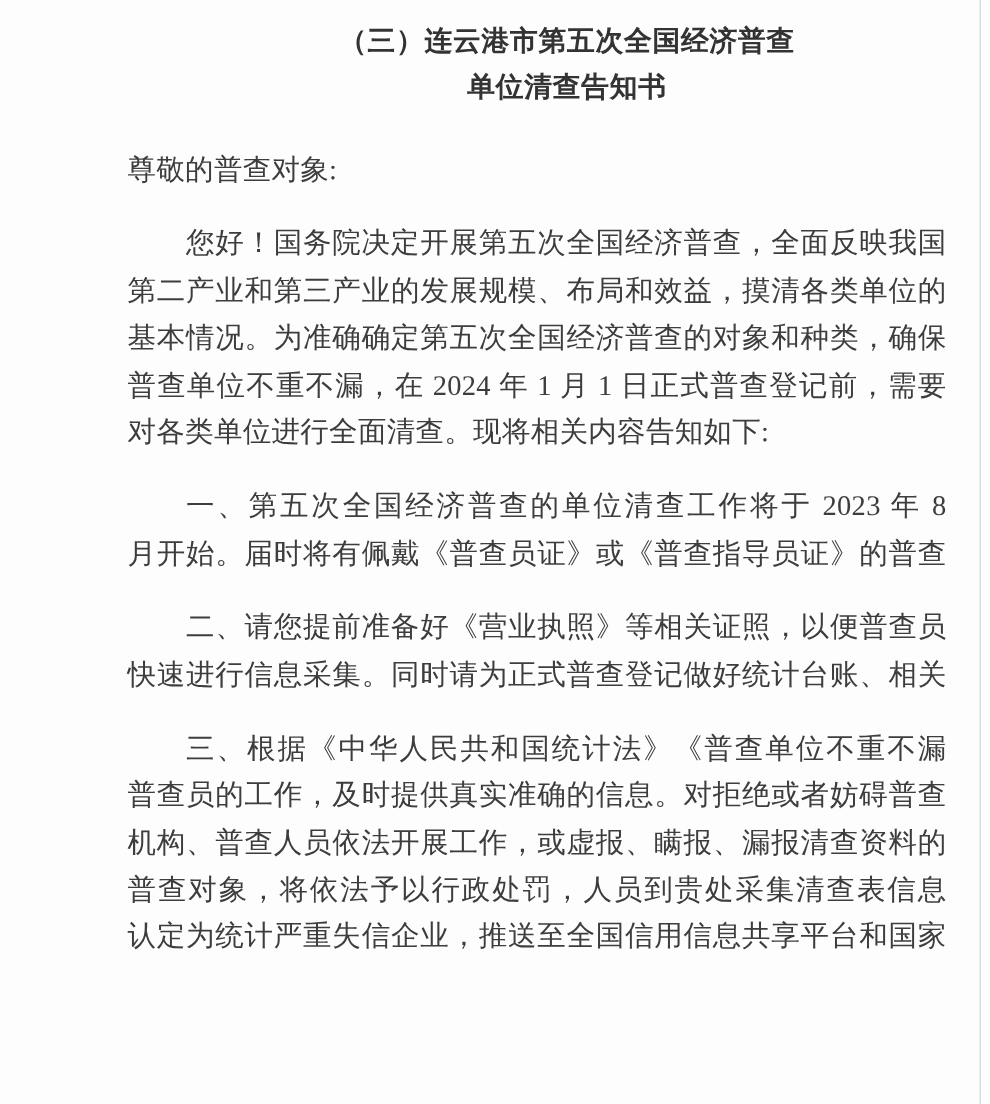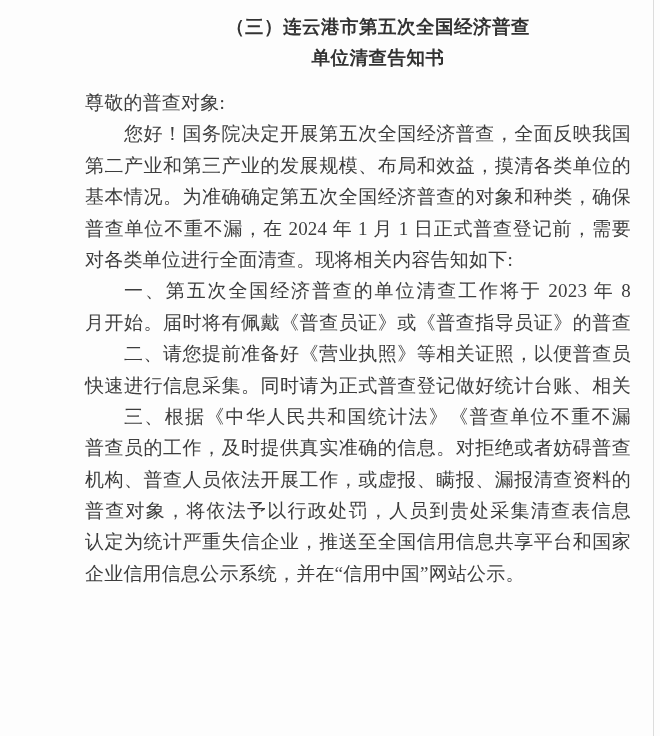--- a/index.html
+++ b/index.html
@@ -34,38 +34,39 @@
     font-family: "Liberation Sans", "DejaVu Sans", sans-serif;
     font-weight: 700;
     font-size: 18.5px;
     line-height: 31px;
     color: #333333;
     letter-spacing: 0.5px;
     margin-left: 40px;
   }
   .doc-body {
     position: absolute;
-    top: 87px;
+    top: 98px;
     left: 85px;
     width: 546px;
     font-size: 19px;
     line-height: 31.4px;
     color: #3d3d3d;
     letter-spacing: 0.2px;
   }
   .line {
     height: 31.4px;
     text-align: left;
   }
   .line.justify {
     text-align: justify;
     text-align-last: justify;
   }
   .line.indent {
     padding-left: 39px;
+    margin-top: 18px;
   }
 </style>
 </head>
 <body>
 
 <div class="page">
   <div class="edge-line"></div>
 
   <div class="title-block">
     <div class="title-line">（三）连云港市第五次全国经济普查</div>
@@ -81,15 +82,14 @@
       <div class="line">对各类单位进行全面清查。现将相关内容告知如下:</div>
       <div class="line indent justify">一、第五次全国经济普查的单位清查工作将于 2023 年 8</div>
       <div class="line justify">月开始。届时将有佩戴《普查员证》或《普查指导员证》的普查</div>
       <div class="line indent justify">二、请您提前准备好《营业执照》等相关证照，以便普查员</div>
       <div class="line justify">快速进行信息采集。同时请为正式普查登记做好统计台账、相关</div>
       <div class="line indent justify">三、根据《中华人民共和国统计法》《普查单位不重不漏</div>
       <div class="line justify">普查员的工作，及时提供真实准确的信息。对拒绝或者妨碍普查</div>
       <div class="line justify">机构、普查人员依法开展工作，或虚报、瞒报、漏报清查资料的</div>
       <div class="line justify">普查对象，将依法予以行政处罚，人员到贵处采集清查表信息</div>
       <div class="line justify">认定为统计严重失信企业，推送至全国信用信息共享平台和国家</div>
-      <div class="line">企业信用信息公示系统，并在“信用中国”网站公示。</div>
     </div>
 </div>
 
 </body></html>

